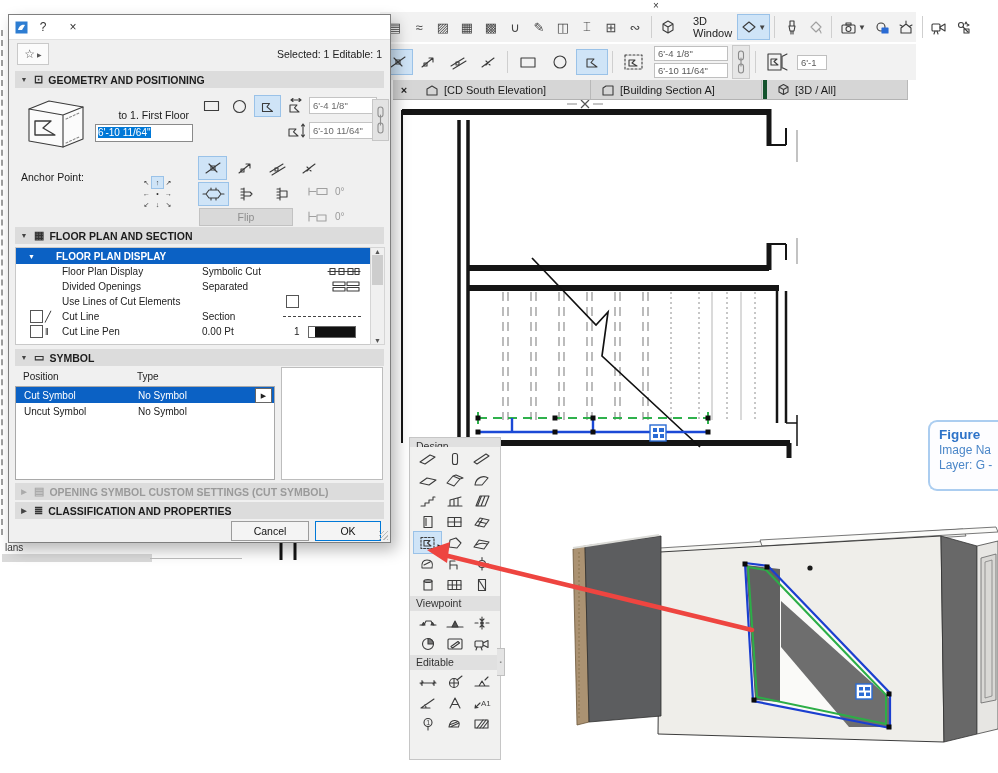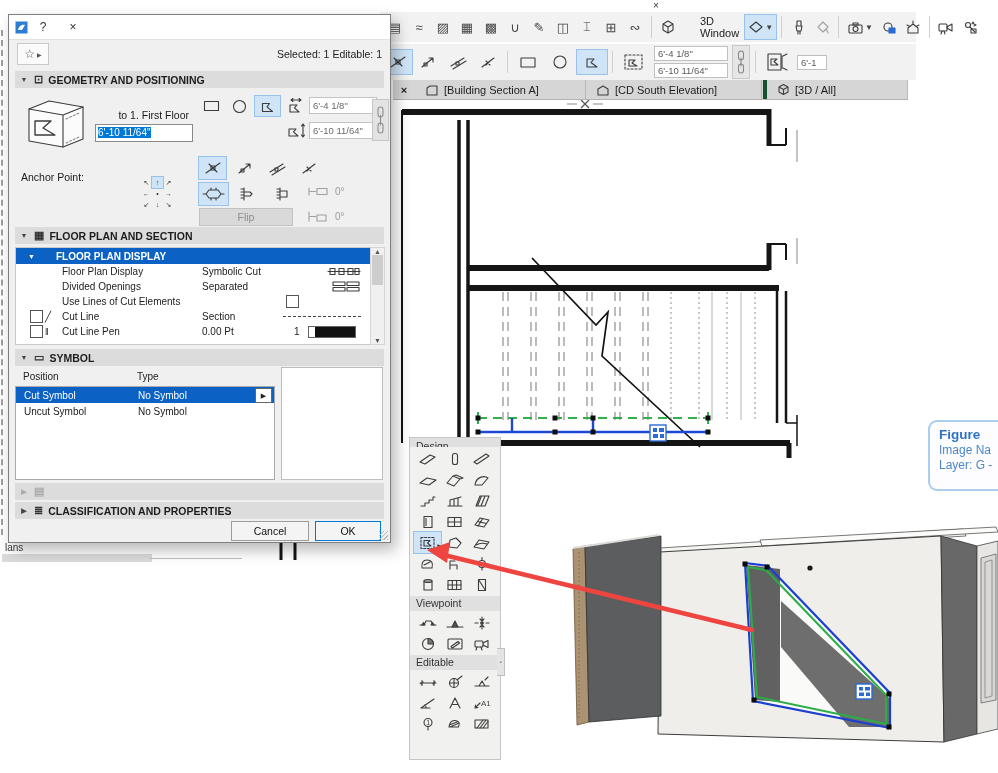--- a/index.html
+++ b/index.html
@@ -10,21 +10,21 @@
   .icon-svg{fill:none;stroke:#3c3c3c;stroke-width:1.1;stroke-linecap:round;stroke-linejoin:round}
 
   
   .tbar{background:#f2f2f2;display:flex;align-items:center;gap:2px}
   .tb-btn{width:22px;height:24px;display:flex;align-items:center;justify-content:center;
           font-size:13px;color:#444;cursor:default;flex:none}
   .tb-btn.wide{width:auto;padding:0 3px}
   .tb-sep{width:1px;height:22px;background:#cfcfcf;margin:0 3px;flex:none}
   .hl{background:#cfe4f7;outline:1px solid #9ac2e8}
   .dd{font-size:8px;color:#444;margin-left:1px}
-  .tb-label{font-size:11px;color:#222;margin:0 4px 0 19px}
+  .tb-label{font-size:11px;color:#222;margin:0 4px 0 12px}
   .fld{background:#fff;border:1px solid #bfbfbf;color:#5a5a5a;font-size:9.5px;
        padding:0 3px;height:13px;line-height:13px;white-space:nowrap;overflow:hidden}
   .gray-ic{opacity:.45}
 
   
   .tabbar{background:#d6d6d6;border-bottom:1px solid #b3b3b3;display:flex;align-items:stretch}
   .tab{display:flex;align-items:center;gap:5px;padding:0 10px;border-right:1px solid #b9b9b9;
        font-size:11px;color:#1c1c1c;white-space:nowrap}
   .tab-close{width:22px;display:flex;align-items:center;justify-content:center;
              font-size:11px;color:#222;font-weight:bold}
@@ -365,31 +365,31 @@
     <svg class="icon-svg" width="26" height="22" viewBox="0 0 26 22">
         <rect x="3" y="3" width="13" height="16"></rect>
         <path d="M6,14 V8 L12,8 L9,10.5 L13,14 Z M18,5 l4,-2 M18,17 l4,2 M17,5 V17"></path>
       </svg>
   </div>
   <div class="fld" style="width:22px">6'-1</div>
 </div>
 
 <div class="abs tabbar" style="left:393px;top:80px;width:515px;height:19px;z-index:2">
   <div class="tab-close">×</div>
+  <div class="tab" style="width:155px">
+    <svg class="icon-svg" width="14" height="12" viewBox="0 0 14 12">
+        <path d="M2,11 V5 L7,2 L12,5 V11 Z"></path>
+      </svg>
+    <span>[CD South Elevation]</span>
+  </div>
   <div class="tab" style="width:150px">
     <svg class="icon-svg" width="14" height="12" viewBox="0 0 14 12">
         <path d="M2,11 V4 L5,2 H12 V11 Z"></path>
       </svg>
     <span>[Building Section A]</span>
-  </div>
-  <div class="tab" style="width:155px">
-    <svg class="icon-svg" width="14" height="12" viewBox="0 0 14 12">
-        <path d="M2,11 V5 L7,2 L12,5 V11 Z"></path>
-      </svg>
-    <span>[CD South Elevation]</span>
   </div>
   <div class="tab" style="width:120px;margin-left:auto;border-left:4px solid #14532d">
     <svg class="icon-svg" width="13" height="13" viewBox="0 0 13 13">
         <path d="M2,4 L6.5,1.5 L11,4 V9 L6.5,11.5 L2,9 Z M2,4 L6.5,6.5 L11,4 M6.5,6.5 V11.5"></path>
       </svg>
     <span>[3D / All]</span>
   </div>
 </div>
 
 <div class="abs toolbox" style="z-index:2">
@@ -828,20 +828,21 @@
     <div class="sym-row">
       <span class="c1">Uncut Symbol</span>
       <span class="c2">No Symbol</span>
     </div>
   </div>
   <div class="preview-box" style="left:272px;top:352px;width:100px;height:111px"></div>
 
   <div class="sec-hdr disabled" style="top:468px">
     <span class="chev">▶</span>
     <span class="sic">▤</span>
+    <span>OPENING SYMBOL CUSTOM SETTINGS (CUT SYMBOL)</span>
   </div>
   <div class="sec-hdr" style="top:487px">
     <span class="chev">▶</span>
     <span class="sic">≣</span>
     <span>CLASSIFICATION AND PROPERTIES</span>
   </div>
 
   <div class="dlg-btn" style="left:222px;top:506px;width:76px">Cancel</div>
   <div class="dlg-btn default" style="left:306px;top:506px;width:64px">OK</div>
   <div class="grip"></div>

